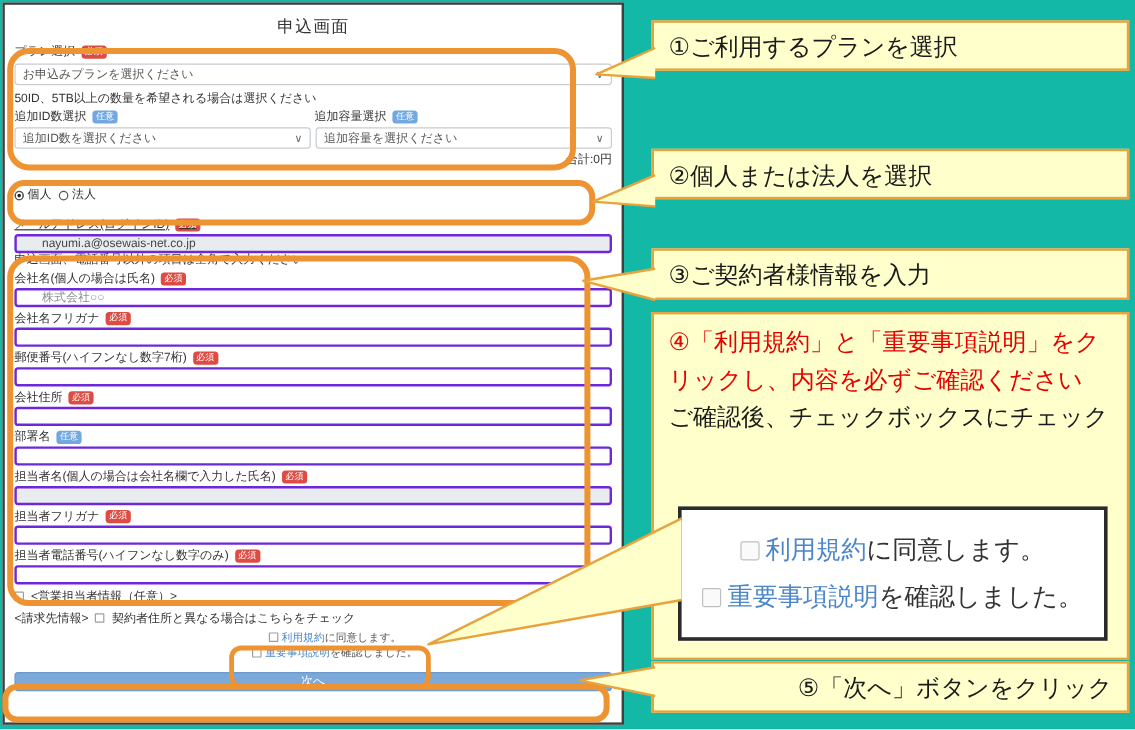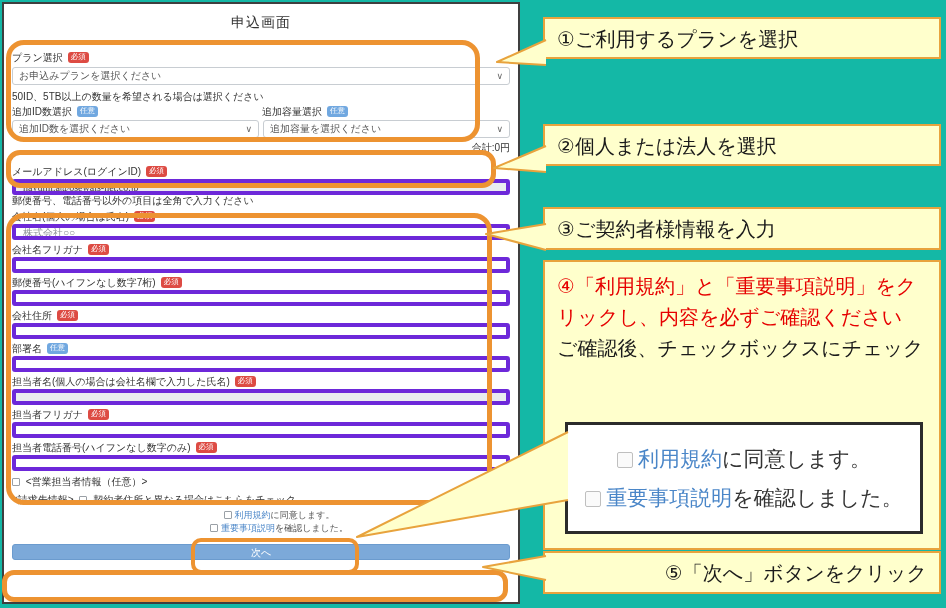--- a/index.html
+++ b/index.html
@@ -11,22 +11,22 @@
            background:#fff; border:2px solid #3f3f3f; padding:0 8px; z-index:1; }
   .form-title { margin-top:10px; text-align:center; font-size:14px; color:#333; letter-spacing:1px; }
   .label-row { display:flex; align-items:center; gap:5px; font-size:10px; color:#333; line-height:11px; }
   .badge { display:inline-block; font-size:7.5px; color:#fff; padding:1px 3px 2px; border-radius:3px; line-height:1; }
   .badge.req { background:#dd4b43; }
   .badge.opt { background:#71a8e0; }
   .select { display:flex; justify-content:space-between; align-items:center; height:18px;
             border:1px solid #c8cdd2; border-radius:3px; background:#fff; padding:0 6px;
             font-size:10px; color:#555; }
   .select .chev { color:#666; font-size:9px; }
-  .input { display:block; width:100%; height:16px; border:4px solid #6d28d9; border-radius:3px;
-           font-size:10px; color:#444; padding:0 7px; font-family:Liberation Serif, serif; }
+  .input { display:block; width:100%; height:16px; border:2px solid #6d28d9; border-radius:3px;
+           font-size:10px; color:#444; padding:0 21px; font-family:Liberation Sans, sans-serif; }
   .input::placeholder { color:#8a8f94; }
   .input.disabled { background:#e9ecef; }
   .note { font-size:10px; color:#333; line-height:12px; }
   .frow { margin-bottom:4px; }
   .frow .label-row { margin-bottom:2px; }
   .plan-label-grid { display:flex; }
   .plan-label-grid > div:first-child { width:250px; }
   .dual-selects { display:flex; gap:4px; }
   .dual-selects .select { width:249px; }
   .price-line { text-align:right; font-size:10px; color:#333; margin-top:4px; line-height:12px; }
@@ -70,21 +70,21 @@
            background:#fafafa; margin:0 5px -2px 0; }
 </style>
 </head>
 <body>
 
 <div class="canvas">
 
   <div class="panel">
     <div class="form-title">申込画面</div>
 
-    <div class="frow" style="margin-top:20px;">
+    <div class="frow" style="margin-top:6px;">
       <div class="label-row" style="margin-bottom:4px;">
         <span>プラン選択</span>
         <span class="badge req">必須</span>
       </div>
       <div class="select">
         <span>お申込みプランを選択ください</span>
         <span class="chev">∨</span>
       </div>
     </div>
 
@@ -106,28 +106,34 @@
         <span class="chev">∨</span>
       </div>
       <div class="select">
         <span>追加容量を選択ください</span>
         <span class="chev">∨</span>
       </div>
     </div>
 
     <div class="price-line">合計:0円</div>
 
-
-    <div class="label-row" style="margin-top:12px;">
+    <div class="radio-line">
+      <span class="radio checked"></span>
+      <span>個人</span>
+      <span class="radio" style="margin-left:4px;"></span>
+      <span>法人</span>
+    </div>
+
+    <div class="label-row" style="margin-top:12px;text-decoration:underline;">
       <span>メールアドレス(ログインID)</span>
       <span class="badge req">必須</span>
     </div>
     <input class="input disabled" style="margin-top: 2px;" readonly="" value="nayumi.a@osewais-net.co.jp">
 
-    <div class="note">郵便番号、電話番号以外の項目は全角で入力ください</div>
+    <div class="note">申込画面、電話番号以外の項目は全角で入力ください</div>
 
     <div class="frow" style="margin-top:4px;">
       <div class="label-row">
         <span>会社名(個人の場合は氏名)</span>
         <span class="badge req">必須</span>
       </div>
       <input class="input" placeholder="株式会社○○" style="">
     </div>
     <div class="frow">
       <div class="label-row">

